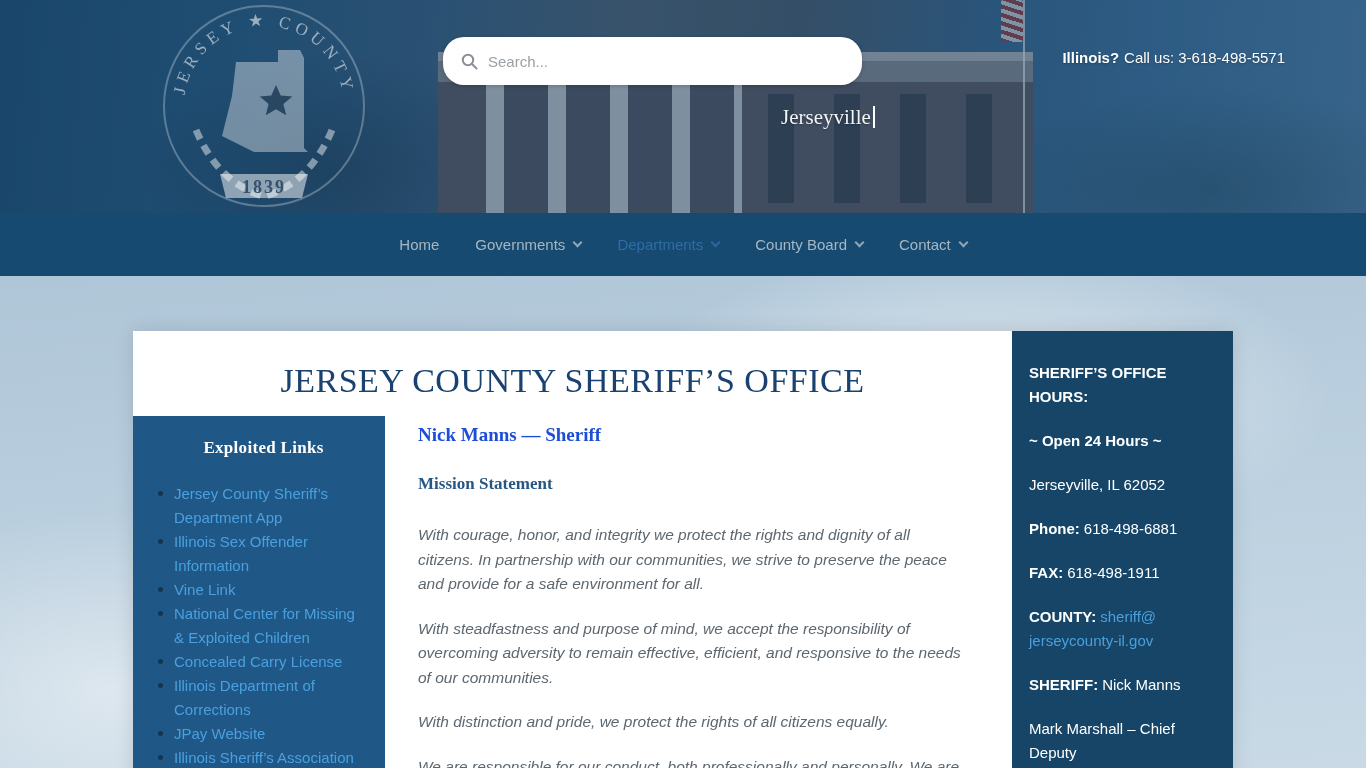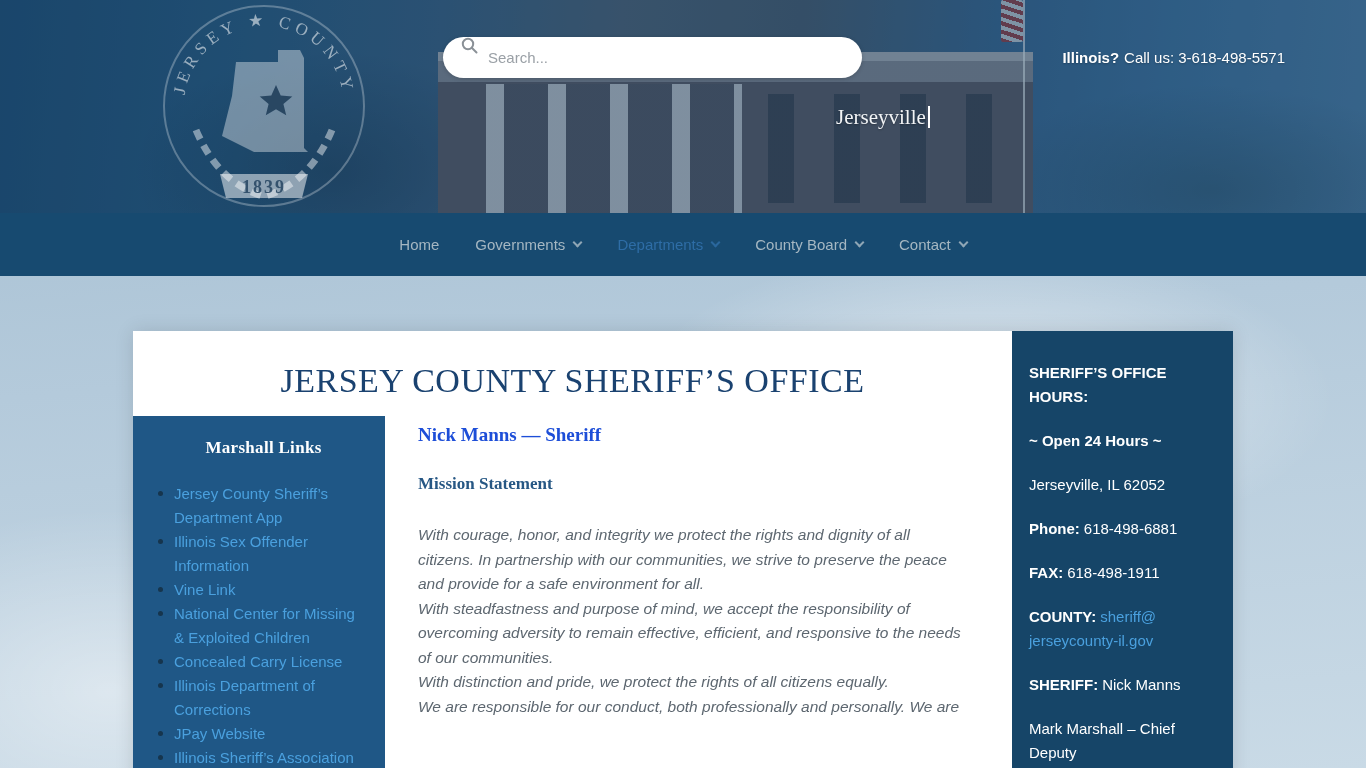--- a/index.html
+++ b/index.html
@@ -35,35 +35,35 @@
   .hero-overlay { position:absolute; inset:0; background:rgba(19,60,94,.38); }
   .flagpole { position:absolute; left:1023px; top:0; width:2px; height:213px; background:rgba(236,239,241,.7); }
   .flag {
     position:absolute; left:1001px; top:0; width:22px; height:42px; border-radius:2px; opacity:.85;
     background: repeating-linear-gradient(18deg, #a23636 0 4px, #d8dadd 4px 8px);
   }
   .seal { position:absolute; left:158px; top:0; }
   .seal text { font-family:"Liberation Serif", serif; }
 
   .searchbar {
-    position:absolute; left:443px; top:37px; width:419px; height:41px;
-    background:#fff; border-radius:21px; display:flex; 
+    position:absolute; left:443px; top:37px; width:419px; height:48px;
+    background:#fff; border-radius:21px; display:flex; align-items:center;
     box-shadow:0 1px 4px rgba(0,0,0,.18);
   }
   .searchbar svg { margin:0 10px 0 18px; flex:0 0 auto; }
   .searchbar input {
     border:none; outline:none; flex:1; font-size:15px; color:#444;
     font-family:"Liberation Sans", sans-serif; background:transparent; padding-right:16px;
   }
   .searchbar input::placeholder { color:#9aa0a6; }
 
   .contact-strip { position:absolute; right:81px; top:49px; color:#fff; font-size:15px; text-shadow:0 1px 2px rgba(0,0,0,.25); }
   .contact-strip .q { font-weight:bold; margin-right:5px; }
 
-  .typed { position:absolute; left:836px; top:105px; color:#f2f4f6; font-family:"Liberation Serif", serif; font-size:21px; text-shadow:0 1px 2px rgba(0,0,0,.3); }
+  .typed { position:absolute; left:781px; top:105px; color:#f2f4f6; font-family:"Liberation Serif", serif; font-size:21px; text-shadow:0 1px 2px rgba(0,0,0,.3); }
   .typed .caret { display:inline-block; width:2px; height:22px; background:#fff; margin-left:2px; vertical-align:-4px; }
 
   
   .mainnav {
     height:63px; background:#174a70; display:flex; align-items:center; justify-content:center; gap:36px;
     font-size:15px;
   }
   .mainnav a { color:#a5b7c2; text-decoration:none; display:flex; align-items:center; cursor:pointer; }
   .mainnav a.active { color:#2e6da6; }
   .chev {
@@ -84,21 +84,21 @@
   .links-panel { width:252px; background:#1f5786; padding:22px 18px 40px 27px; }
   .links-title { font-family:"Liberation Serif", serif; font-size:17px; font-weight:bold; color:#fff; text-align:center; letter-spacing:.3px; }
   .links-panel ul { list-style:none; margin-top:24px; }
   .links-panel li { position:relative; padding-left:14px; font-size:15px; line-height:24px; }
   .links-panel .bullet { position:absolute; left:-2px; top:9px; width:5px; height:5px; border-radius:50%; background:#16354d; }
   .links-panel a { color:#4aa0de; text-decoration:none; cursor:pointer; }
 
   .article { flex:1; padding:8px 48px 0 33px; }
   .article h3 { font-family:"Liberation Serif", serif; font-size:19px; color:#1d4ed8; font-weight:bold; }
   .article h4 { font-family:"Liberation Serif", serif; font-size:17px; color:#265784; font-weight:bold; margin-top:28px; }
-  .article p { font-size:15.5px; font-style:italic; color:#5d6770; line-height:24.5px; }
+  .article p { font-size:15.5px; font-style:italic; color:#5d6770; line-height:24.5px; margin-top:20px; }
   .article p:first-of-type { margin-top:29px; }
 
   .info-panel { width:221px; background:#164568; color:#fff; padding:30px 18px 0 17px; font-size:15px; line-height:24px; }
   .info-panel p { margin-bottom:20px; }
   .info-panel .b { font-weight:bold; }
   .info-panel .lbl { font-weight:bold; margin-right:4px; }
   .info-panel .block { display:block; }
   .info-panel a { color:#4aa0de; text-decoration:none; cursor:pointer; }
 </style>
 </head>
@@ -169,21 +169,21 @@
         <span class="chev"></span>
       </a>
   </nav>
 
   <div class="content-row">
 
     <section class="white-area">
       <h1 class="page-title">JERSEY COUNTY SHERIFF’S OFFICE</h1>
       <div class="cols">
         <aside class="links-panel">
-          <h2 class="links-title">Marshall Links</h2>
+          <h2 class="links-title">Exploited Links</h2>
           <ul>
             <li><span class="bullet"></span><a>Jersey County Sheriff’s Department App</a></li>
             <li><span class="bullet"></span><a>Illinois Sex Offender Information</a></li>
             <li><span class="bullet"></span><a>Vine Link</a></li>
             <li><span class="bullet"></span><a>National Center for Missing &amp; Exploited Children</a></li>
             <li><span class="bullet"></span><a>Concealed Carry License</a></li>
             <li><span class="bullet"></span><a>Illinois Department of Corrections</a></li>
             <li><span class="bullet"></span><a>JPay Website</a></li>
             <li><span class="bullet"></span><a>Illinois Sheriff’s Association</a></li>
           </ul>

